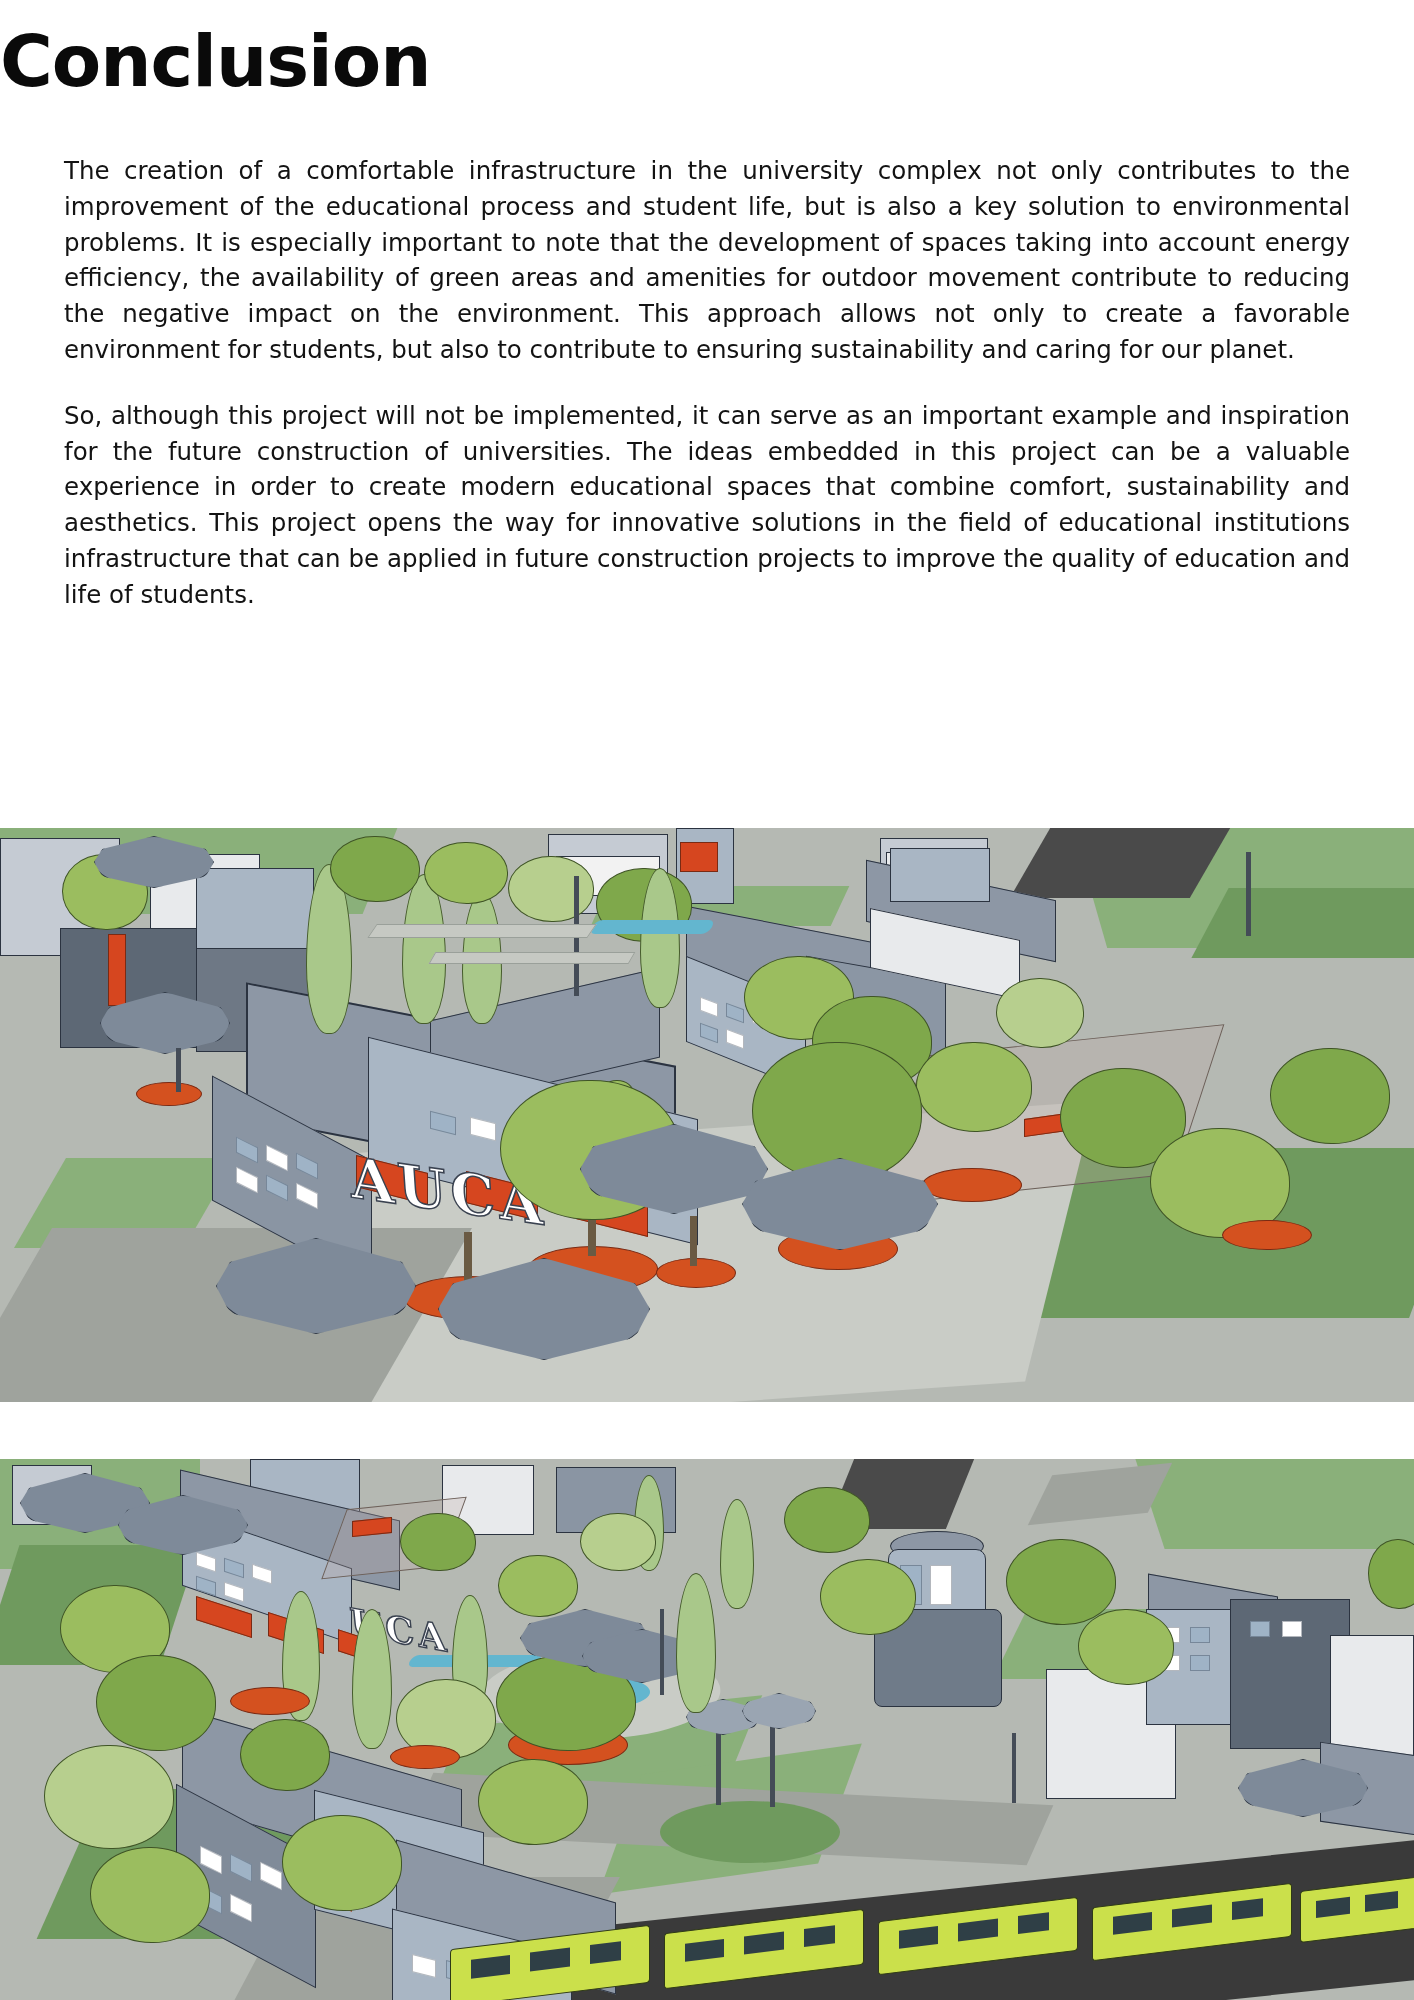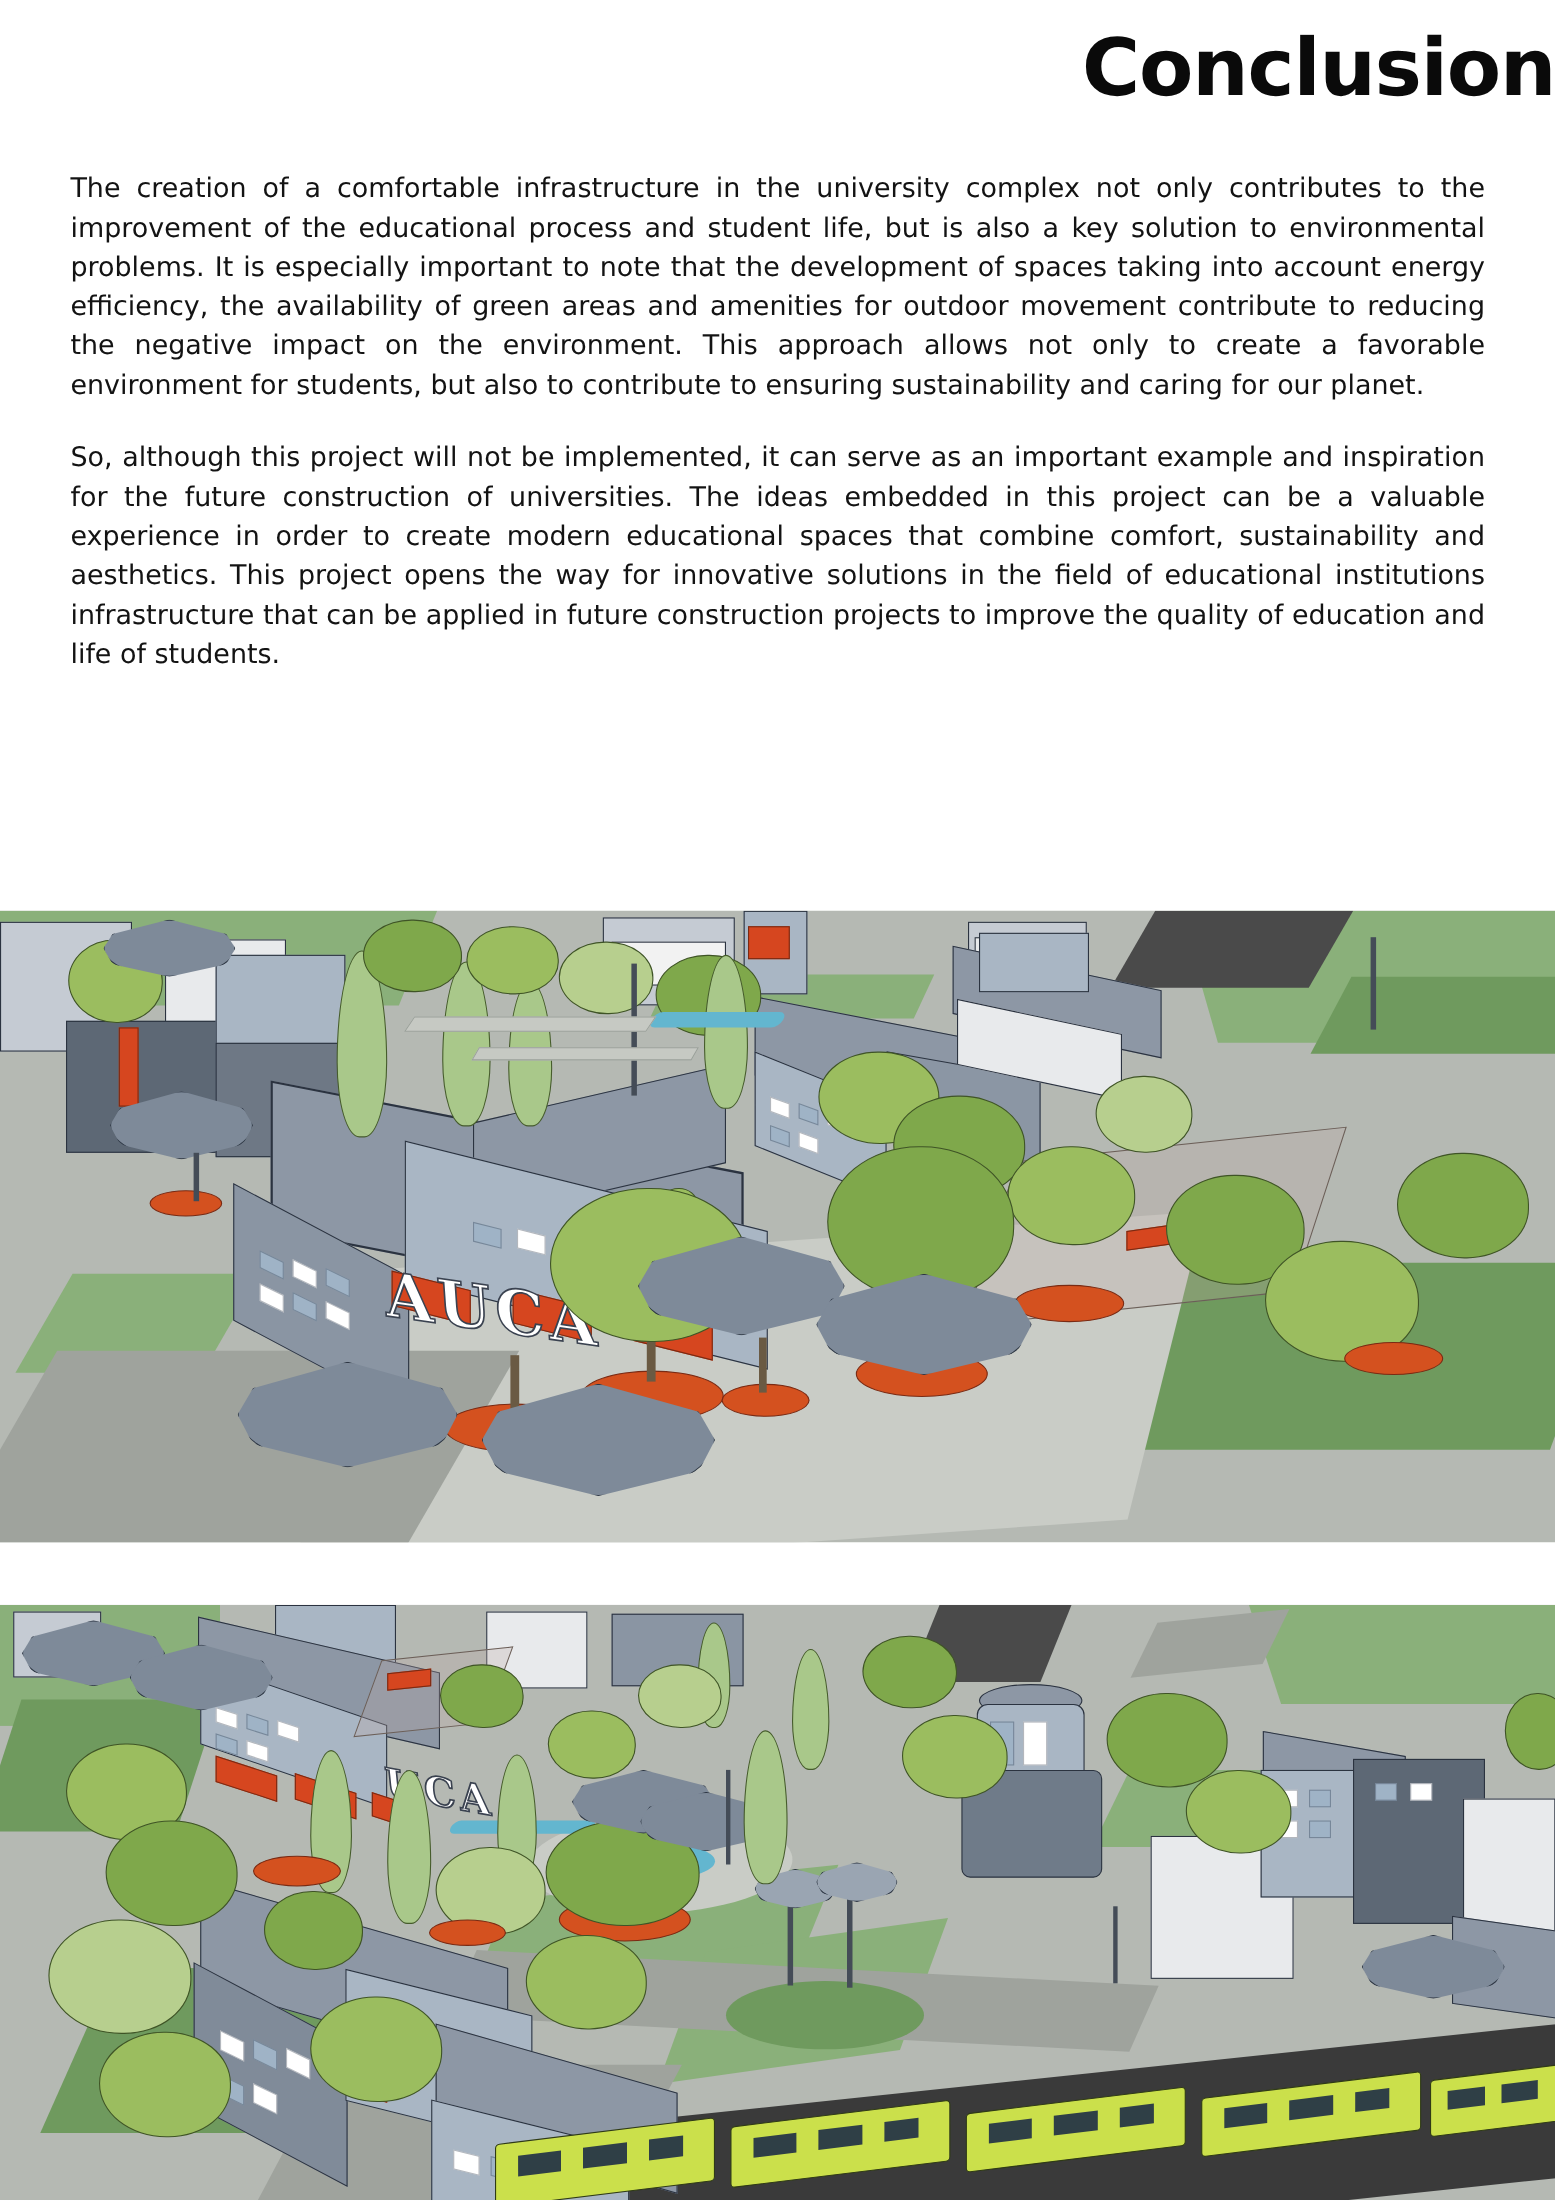--- a/index.html
+++ b/index.html
@@ -15,21 +15,21 @@
     overflow: hidden;
     position: relative;
   }
   .page {
     width: 1414px;
     height: 2000px;
     position: relative;
     box-sizing: border-box;
   }
   .title {
-    text-align: right;
+    text-align: left;
     font-size: 72px;
     font-weight: bold;
     letter-spacing: -1px;
     margin: 22px 0 0 0;
     line-height: 1.1;
     color: #0a0a0a;
     font-family: "DejaVu Sans", sans-serif;
   }
   .body-wrap {
     padding: 0 64px;

